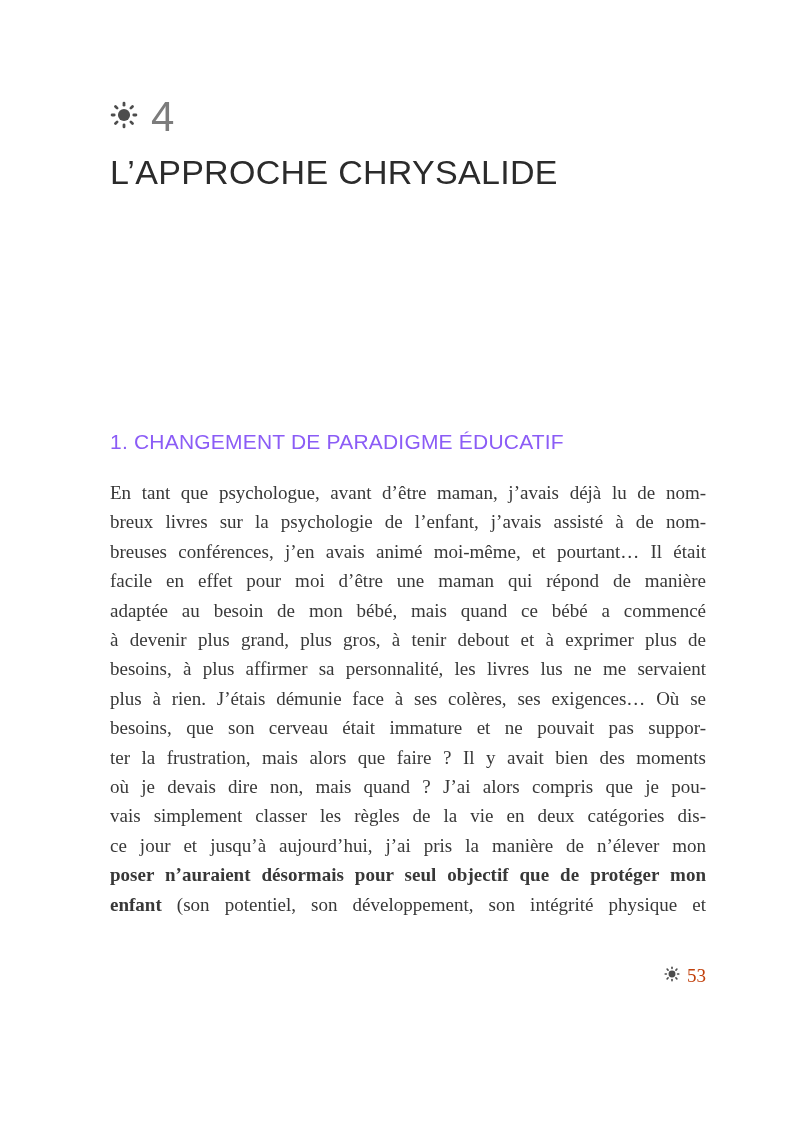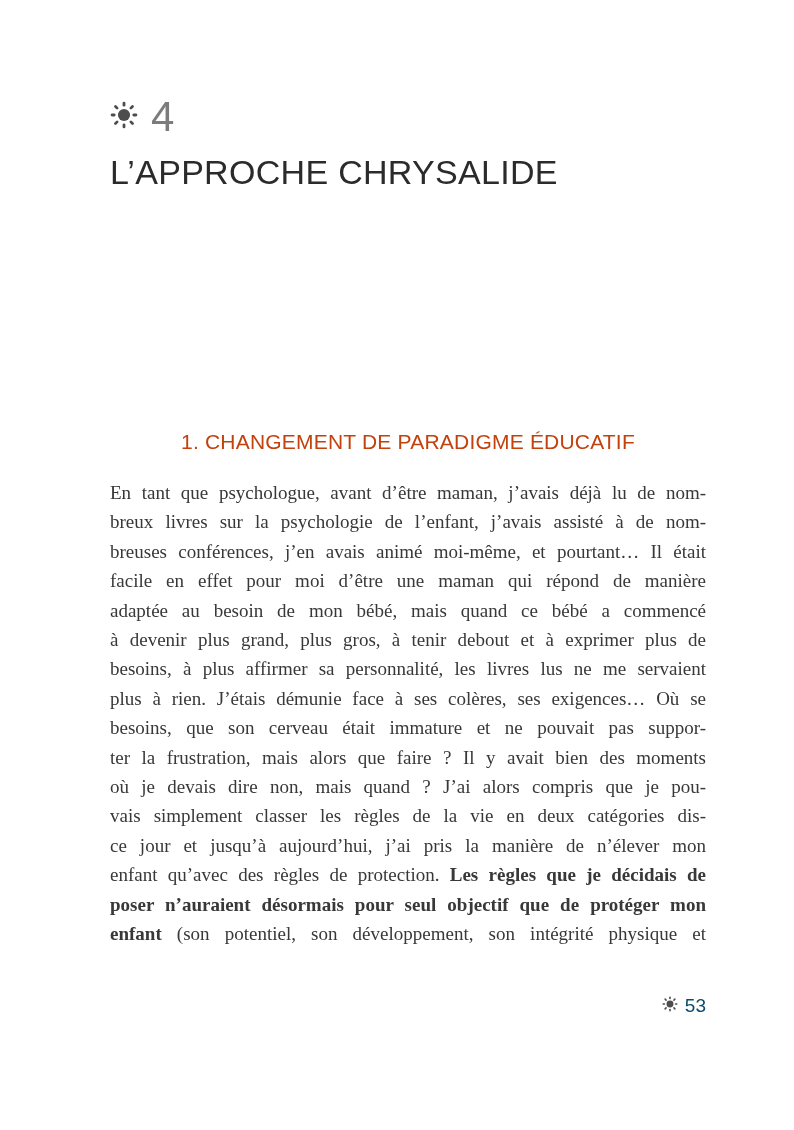--- a/index.html
+++ b/index.html
@@ -46,22 +46,21 @@
     letter-spacing: 0.3px;
     color: #2b2b2b;
   }
   h2.section-heading {
     margin: 236px 0 0 0;
     font-family: "Liberation Sans", sans-serif;
     font-weight: 400;
     font-size: 21px;
     line-height: 24px;
     letter-spacing: 0.2px;
-    color: #c2410c;
-    text-align: center;
+    color: #8b5cf6;
   }
   .body-text {
     margin-top: 24px;
     font-size: 19px;
     color: #383838;
   }
   .body-text .line {
     line-height: 29.4px;
     text-align: justify;
     text-align-last: justify;
@@ -71,23 +70,23 @@
     font-weight: 700;
   }
   .page-footer {
     margin-top: 46px;
     display: flex;
     justify-content: flex-end;
     align-items: center;
     gap: 7px;
   }
   .page-num {
-    font-family: Liberation Sans, sans-serif;
+    font-family: Liberation Serif, serif;
     font-size: 19px;
-    color: #0c4a6e;
+    color: #c2410c;
   }
 </style>
 </head>
 <body>
 
 <div class="page">
 
   <div class="chapter-row">
     <span class="sun-icon">
       <svg width="28" height="28" viewBox="0 0 24 24" aria-hidden="true">
@@ -118,21 +117,20 @@
       <div class="line"><span>facile en effet pour moi d’être une maman qui répond de manière</span></div>
       <div class="line"><span>adaptée au besoin de mon bébé, mais quand ce bébé a commencé</span></div>
       <div class="line"><span>à devenir plus grand, plus gros, à tenir debout et à exprimer plus de</span></div>
       <div class="line"><span>besoins, à plus affirmer sa personnalité, les livres lus ne me servaient</span></div>
       <div class="line"><span>plus à rien. J’étais démunie face à ses colères, ses exigences… Où se</span></div>
       <div class="line"><span>besoins, que son cerveau était immature et ne pouvait pas suppor-</span></div>
       <div class="line"><span>ter la frustration, mais alors que faire ? Il y avait bien des moments</span></div>
       <div class="line"><span>où je devais dire non, mais quand ? J’ai alors compris que je pou-</span></div>
       <div class="line"><span>vais simplement classer les règles de la vie en deux catégories dis-</span></div>
       <div class="line"><span>ce jour et jusqu’à aujourd’hui, j’ai pris la manière de n’élever mon</span></div>
-      <div class="line"><span>enfant qu’avec des règles de protection. </span><span class="b">Les règles que je décidais de</span></div>
       <div class="line"><span class="b">poser n’auraient désormais pour seul objectif que de protéger mon</span></div>
       <div class="line"><span class="b">enfant</span><span> (son potentiel, son développement, son intégrité physique et</span></div>
     </div>
 
   <div class="page-footer">
     <span class="sun-icon">
       <svg width="16" height="16" viewBox="0 0 24 24" aria-hidden="true">
         <circle cx="12" cy="12" r="5.2" fill="currentColor"></circle>
         <g stroke="currentColor" stroke-width="2.4" stroke-linecap="round">
           <line x1="12" y1="1.8" x2="12" y2="3.6"></line>

